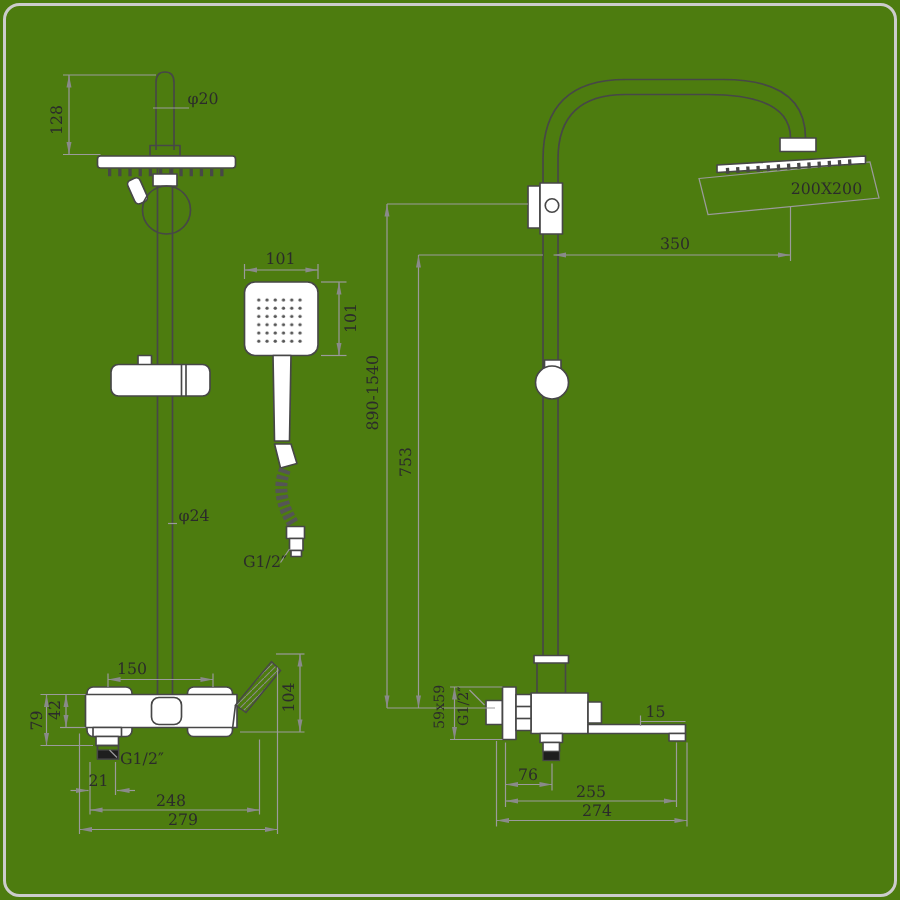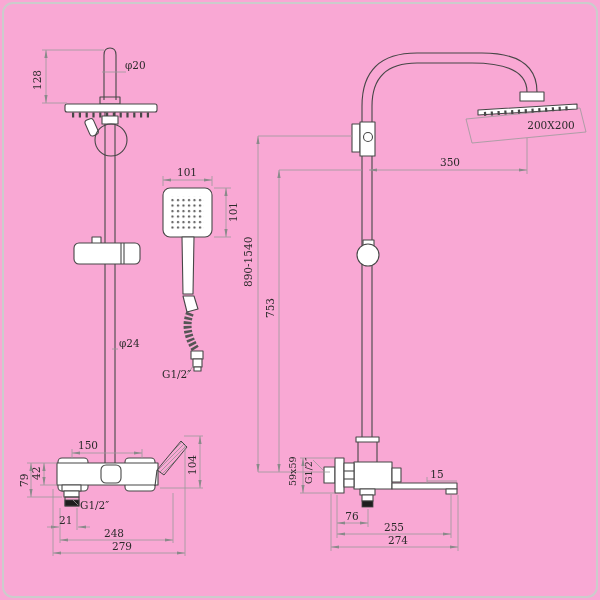--- a/index.html
+++ b/index.html
@@ -1,16 +1,16 @@
 <!DOCTYPE html>
 <html><head>
 <meta charset="utf-8">
 <style>
   html,body{margin:0;padding:0;background:#fff;}
-  .page{width:600px;height:600px;position:relative;background:#f9a8d4;}
+  .page{width:600px;height:600px;position:relative;background:#4d7c0f;}
   svg{display:block;}
   .p  {fill:none;stroke:#474747;stroke-width:1.1;stroke-linejoin:round;}
   .pw {fill:#ffffff;stroke:#474747;stroke-width:1.1;stroke-linejoin:round;}
   .pf {fill:#1e1e1e;stroke:#474747;stroke-width:.8;}
   .ph {fill:url(#hatch);stroke:#474747;stroke-width:1;}
   .d  {fill:none;stroke:#9b9b9b;stroke-width:.8;}
   .teeth {stroke:#474747;stroke-width:5;stroke-dasharray:2.2,4.6;fill:none;}
   .teeth2{stroke:#474747;stroke-width:4;stroke-dasharray:2.2,4.6;fill:none;}
   .hose{stroke:#555;stroke-width:8;stroke-dasharray:2.6,1.8;fill:none;}
   .t  {fill:#2b2b2b;font:10.5px "DejaVu Serif","Liberation Serif",serif;}

